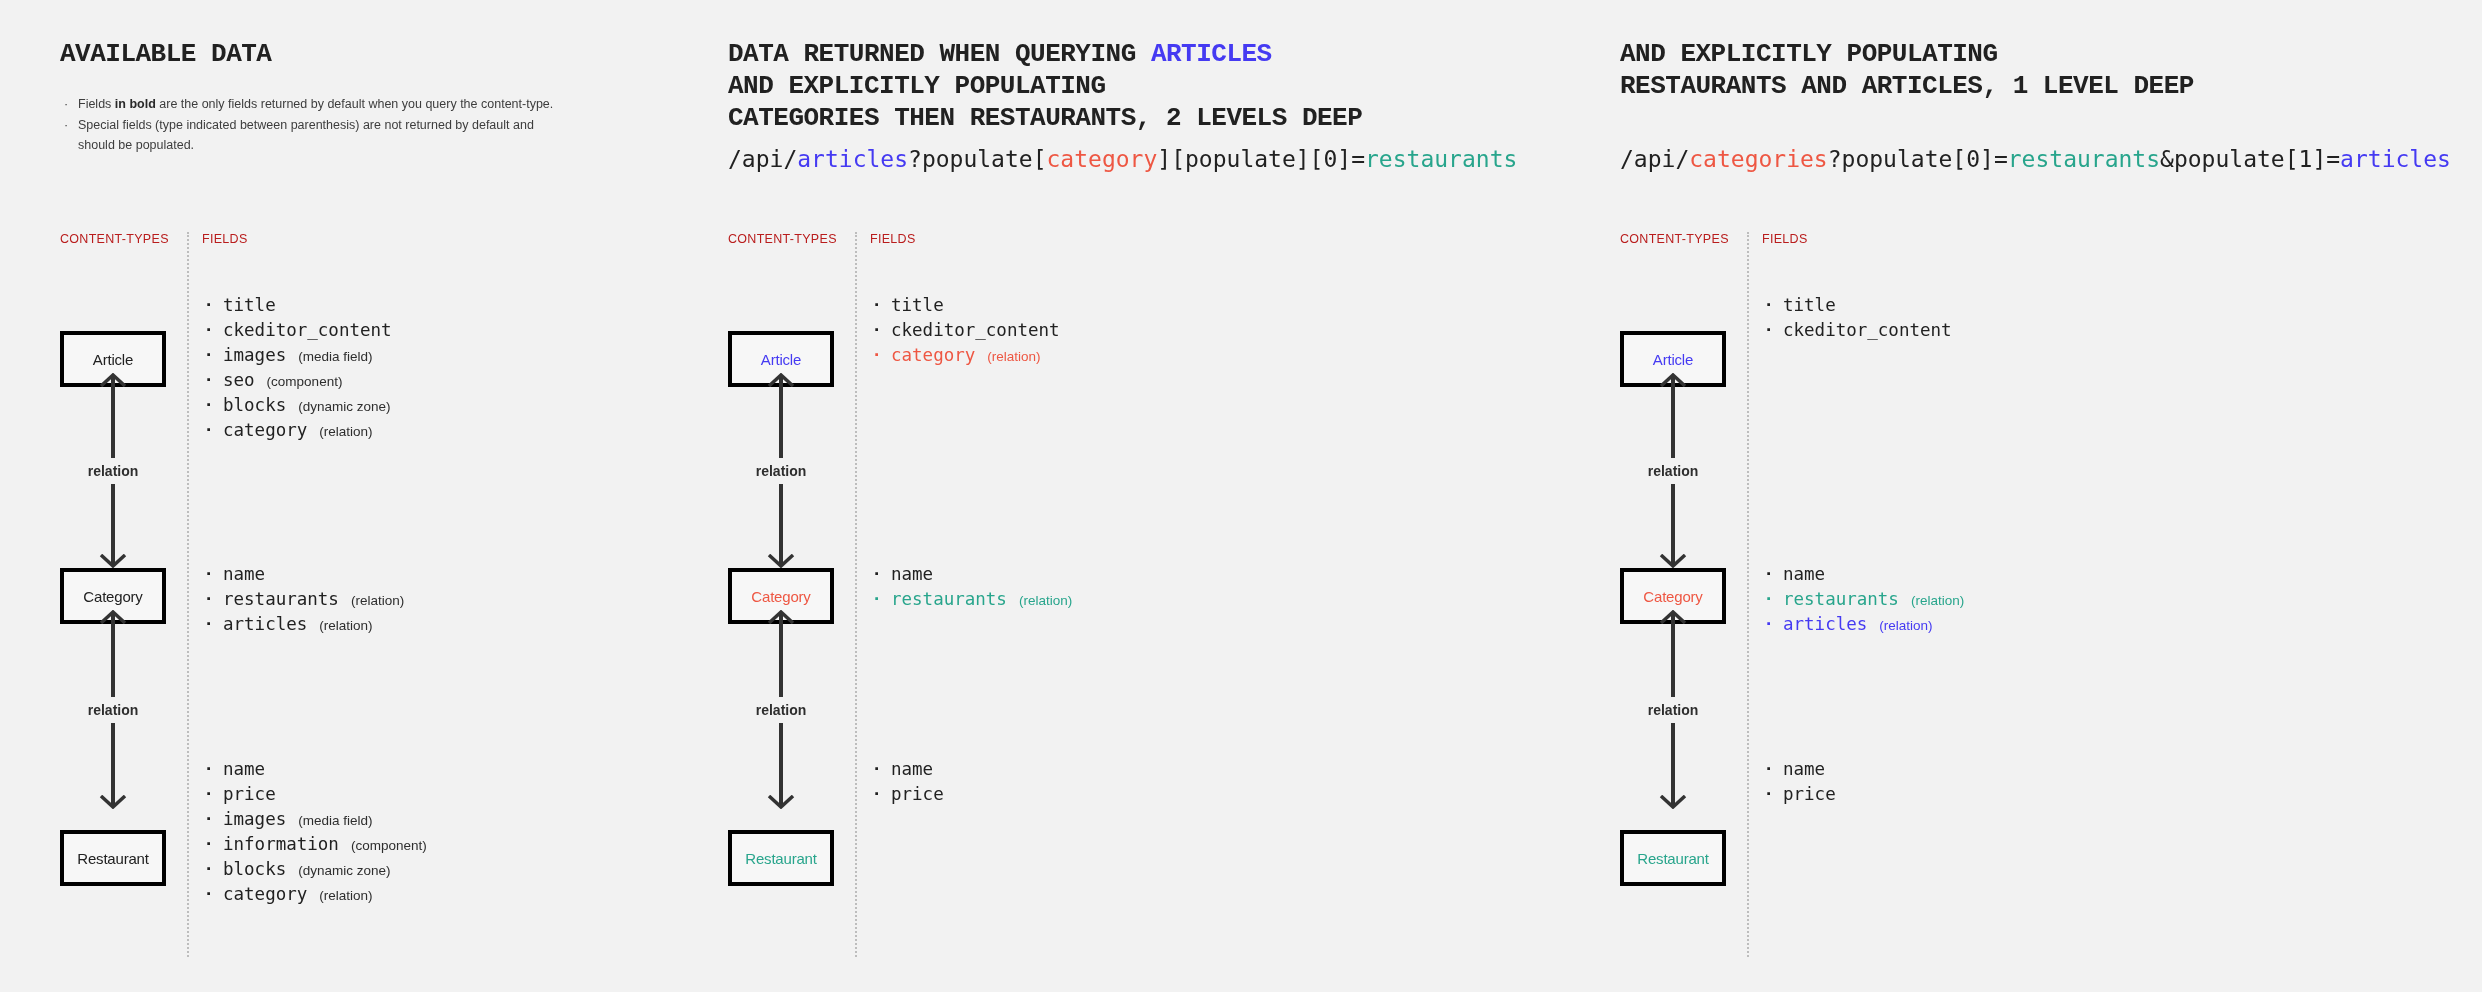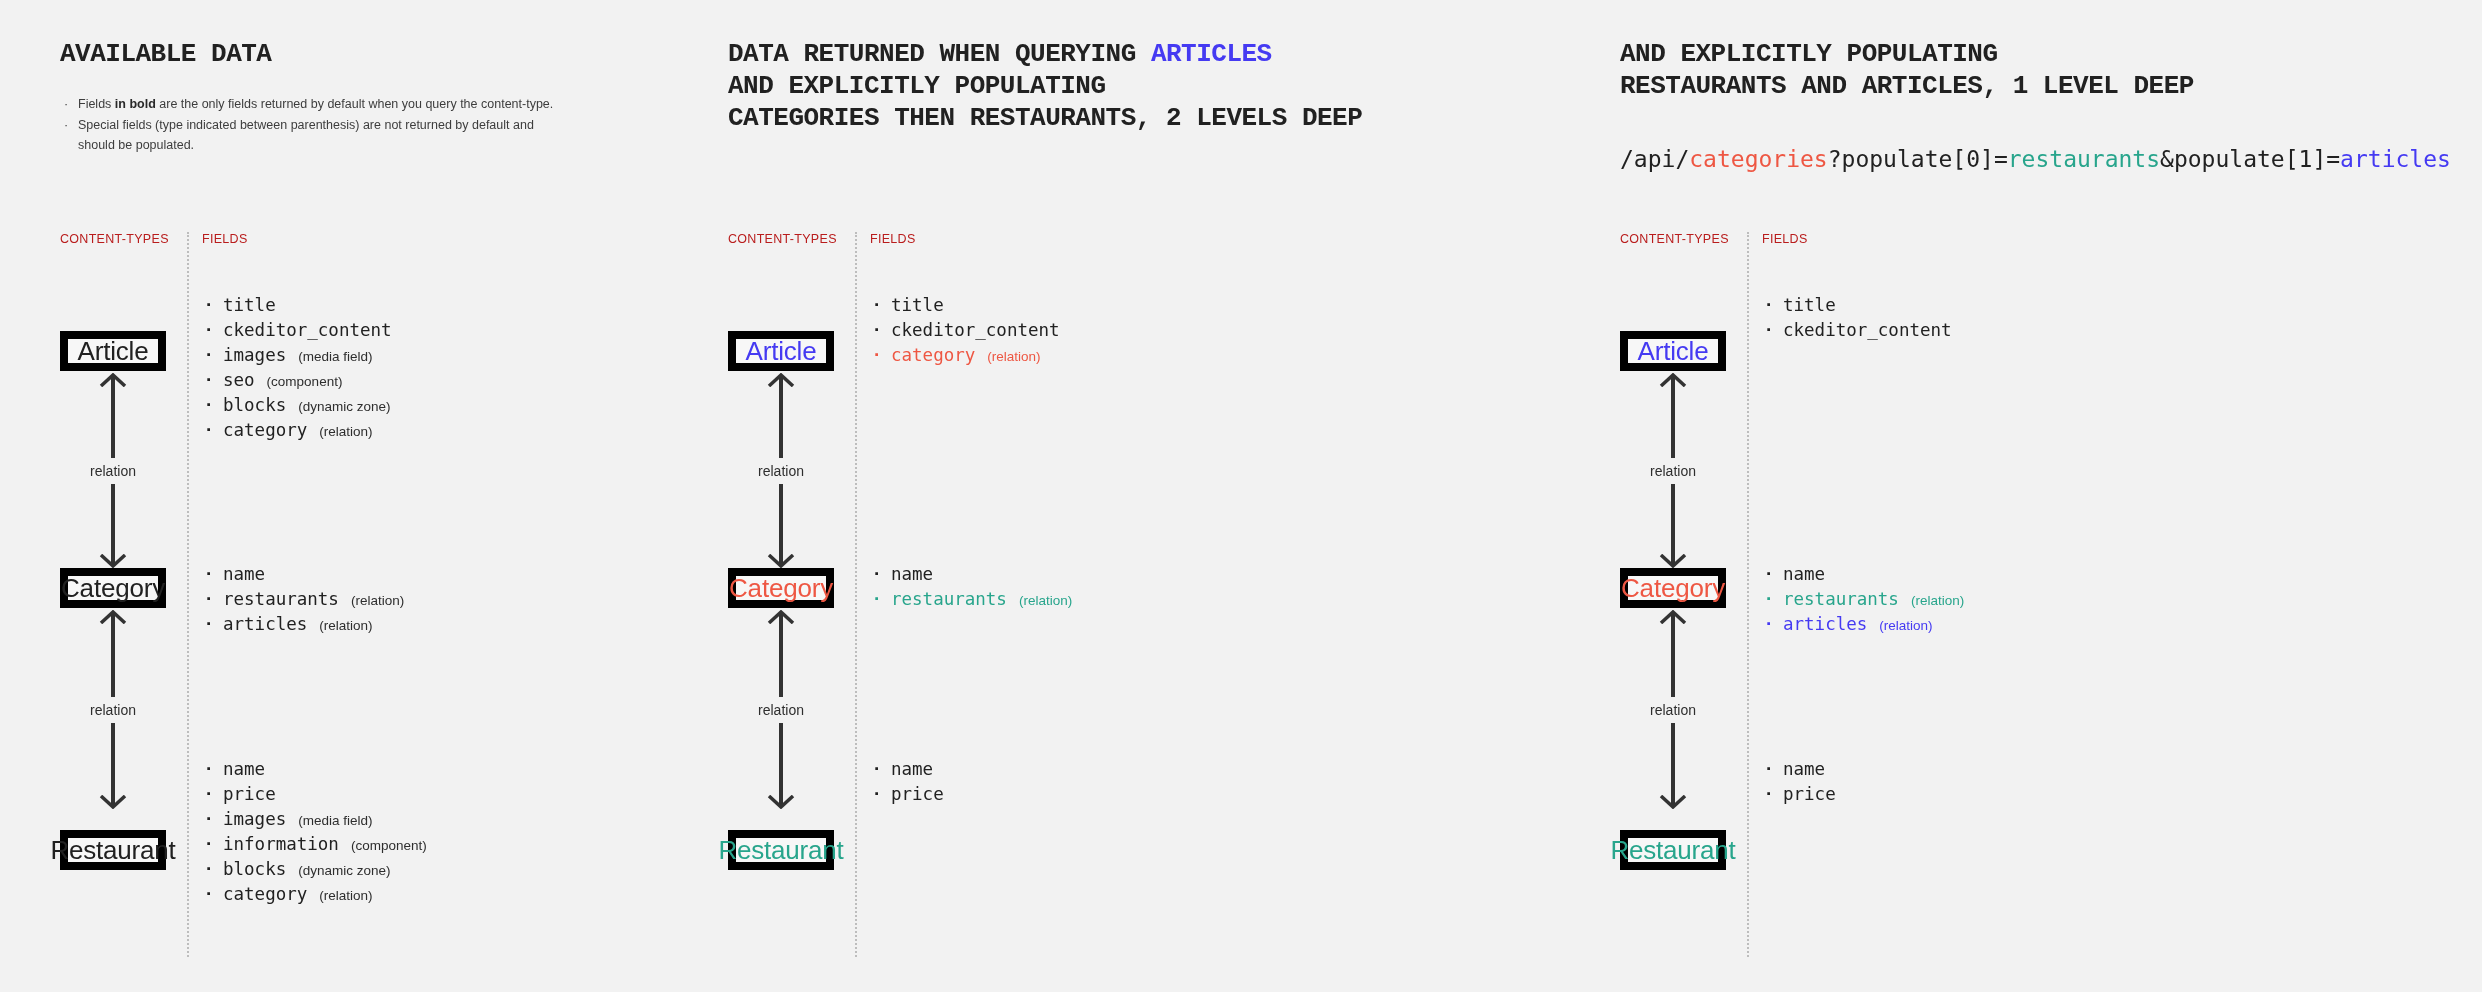--- a/index.html
+++ b/index.html
@@ -29,32 +29,32 @@
   .note-text b{color:#2a2a2a;}
 
   .code{position:absolute;top:146px;left:0;font-family:"DejaVu Sans Mono",monospace;font-size:23px;line-height:26px;white-space:nowrap;color:#262626;}
 
   .diagram{position:absolute;top:232px;left:0;right:0;height:728px;}
   .mini-label{position:absolute;top:0;font-size:12.5px;letter-spacing:0.3px;color:#b91c1c;line-height:15px;white-space:nowrap;}
   .ct-label{left:0;}
   .f-label{left:142px;}
   .divider{position:absolute;left:127px;top:0;height:725px;width:0;border-left:2.5px dotted #bdbdbd;}
 
-  .ct-box{position:absolute;left:0;width:106px;height:40px;box-sizing:border-box;border:8px solid #000000;background:#f7f7f7;display:flex;align-items:center;justify-content:center;font-size:26px;letter-spacing:-0.2px;}
+  .ct-box{position:absolute;left:0;width:106px;height:56px;box-sizing:border-box;border:4px solid #000000;background:#f7f7f7;display:flex;align-items:center;justify-content:center;font-size:15px;letter-spacing:-0.2px;}
   .box-article{top:99px;}
   .box-category{top:336px;}
   .box-restaurant{top:598px;}
 
   .connector{position:absolute;left:36px;width:34px;display:flex;flex-direction:column;align-items:center;}
   .conn1{top:141px;height:195px;}
   .conn2{top:378px;height:199px;}
   .conn-line{width:3.5px;background:var(--arrow);flex:1;}
   .conn-line.topseg{margin-top:-10px;}
   .conn-line.botseg{margin-bottom:-10px;}
-  .conn-label{font-size:14px;color:#2e2e2e;padding:5px 0;line-height:16px;}
+  .conn-label{font-size:14px;color:#2e2e2e;padding:5px 0;line-height:16px;font-weight:bold;}
   .chev{flex:0 0 auto;z-index:1;}
 
   .fields-group{position:absolute;left:146px;white-space:nowrap;}
   .fg-article{top:60px;}
   .fg-category{top:329px;}
   .fg-restaurant{top:524px;}
   .field-row{display:flex;align-items:baseline;height:25px;line-height:25px;}
   .field-bullet{display:inline-block;width:17px;font-size:19px;font-weight:bold;flex:0 0 17px;}
   .fname{font-family:"DejaVu Sans Mono",monospace;font-size:17.5px;}
   .fbold{font-weight:normal;}
@@ -200,20 +200,21 @@
         </div>
       </div>
   </div>
   <div id="col1" class="column">
     <div class="heading">
         <div class="title-line"><span class="c-dark">DATA RETURNED WHEN QUERYING </span><span class="c-blue">ARTICLES</span></div>
         <div class="title-line"><span class="c-dark">AND EXPLICITLY POPULATING</span></div>
         <div class="title-line"><span class="c-dark">CATEGORIES THEN RESTAURANTS, 2 LEVELS DEEP</span></div>
       </div>
     <div class="notes"></div>
+    <div class="code"><span class="c-dark">/api/</span><span class="c-blue">articles</span><span class="c-dark">?populate[</span><span class="c-red">category</span><span class="c-dark">][populate][0]=</span><span class="c-teal">restaurants</span></div>
     <div class="diagram">
       <div class="mini-label ct-label">CONTENT-TYPES</div>
       <div class="mini-label f-label">FIELDS</div>
       <div class="divider"></div>
     <div class="ct-box box-article">
           <span class="c-blue">Article</span>
         </div>
         <div class="fields-group fg-article">
           <div class="field-row">
             <span class="field-bullet c-dark">·</span>

